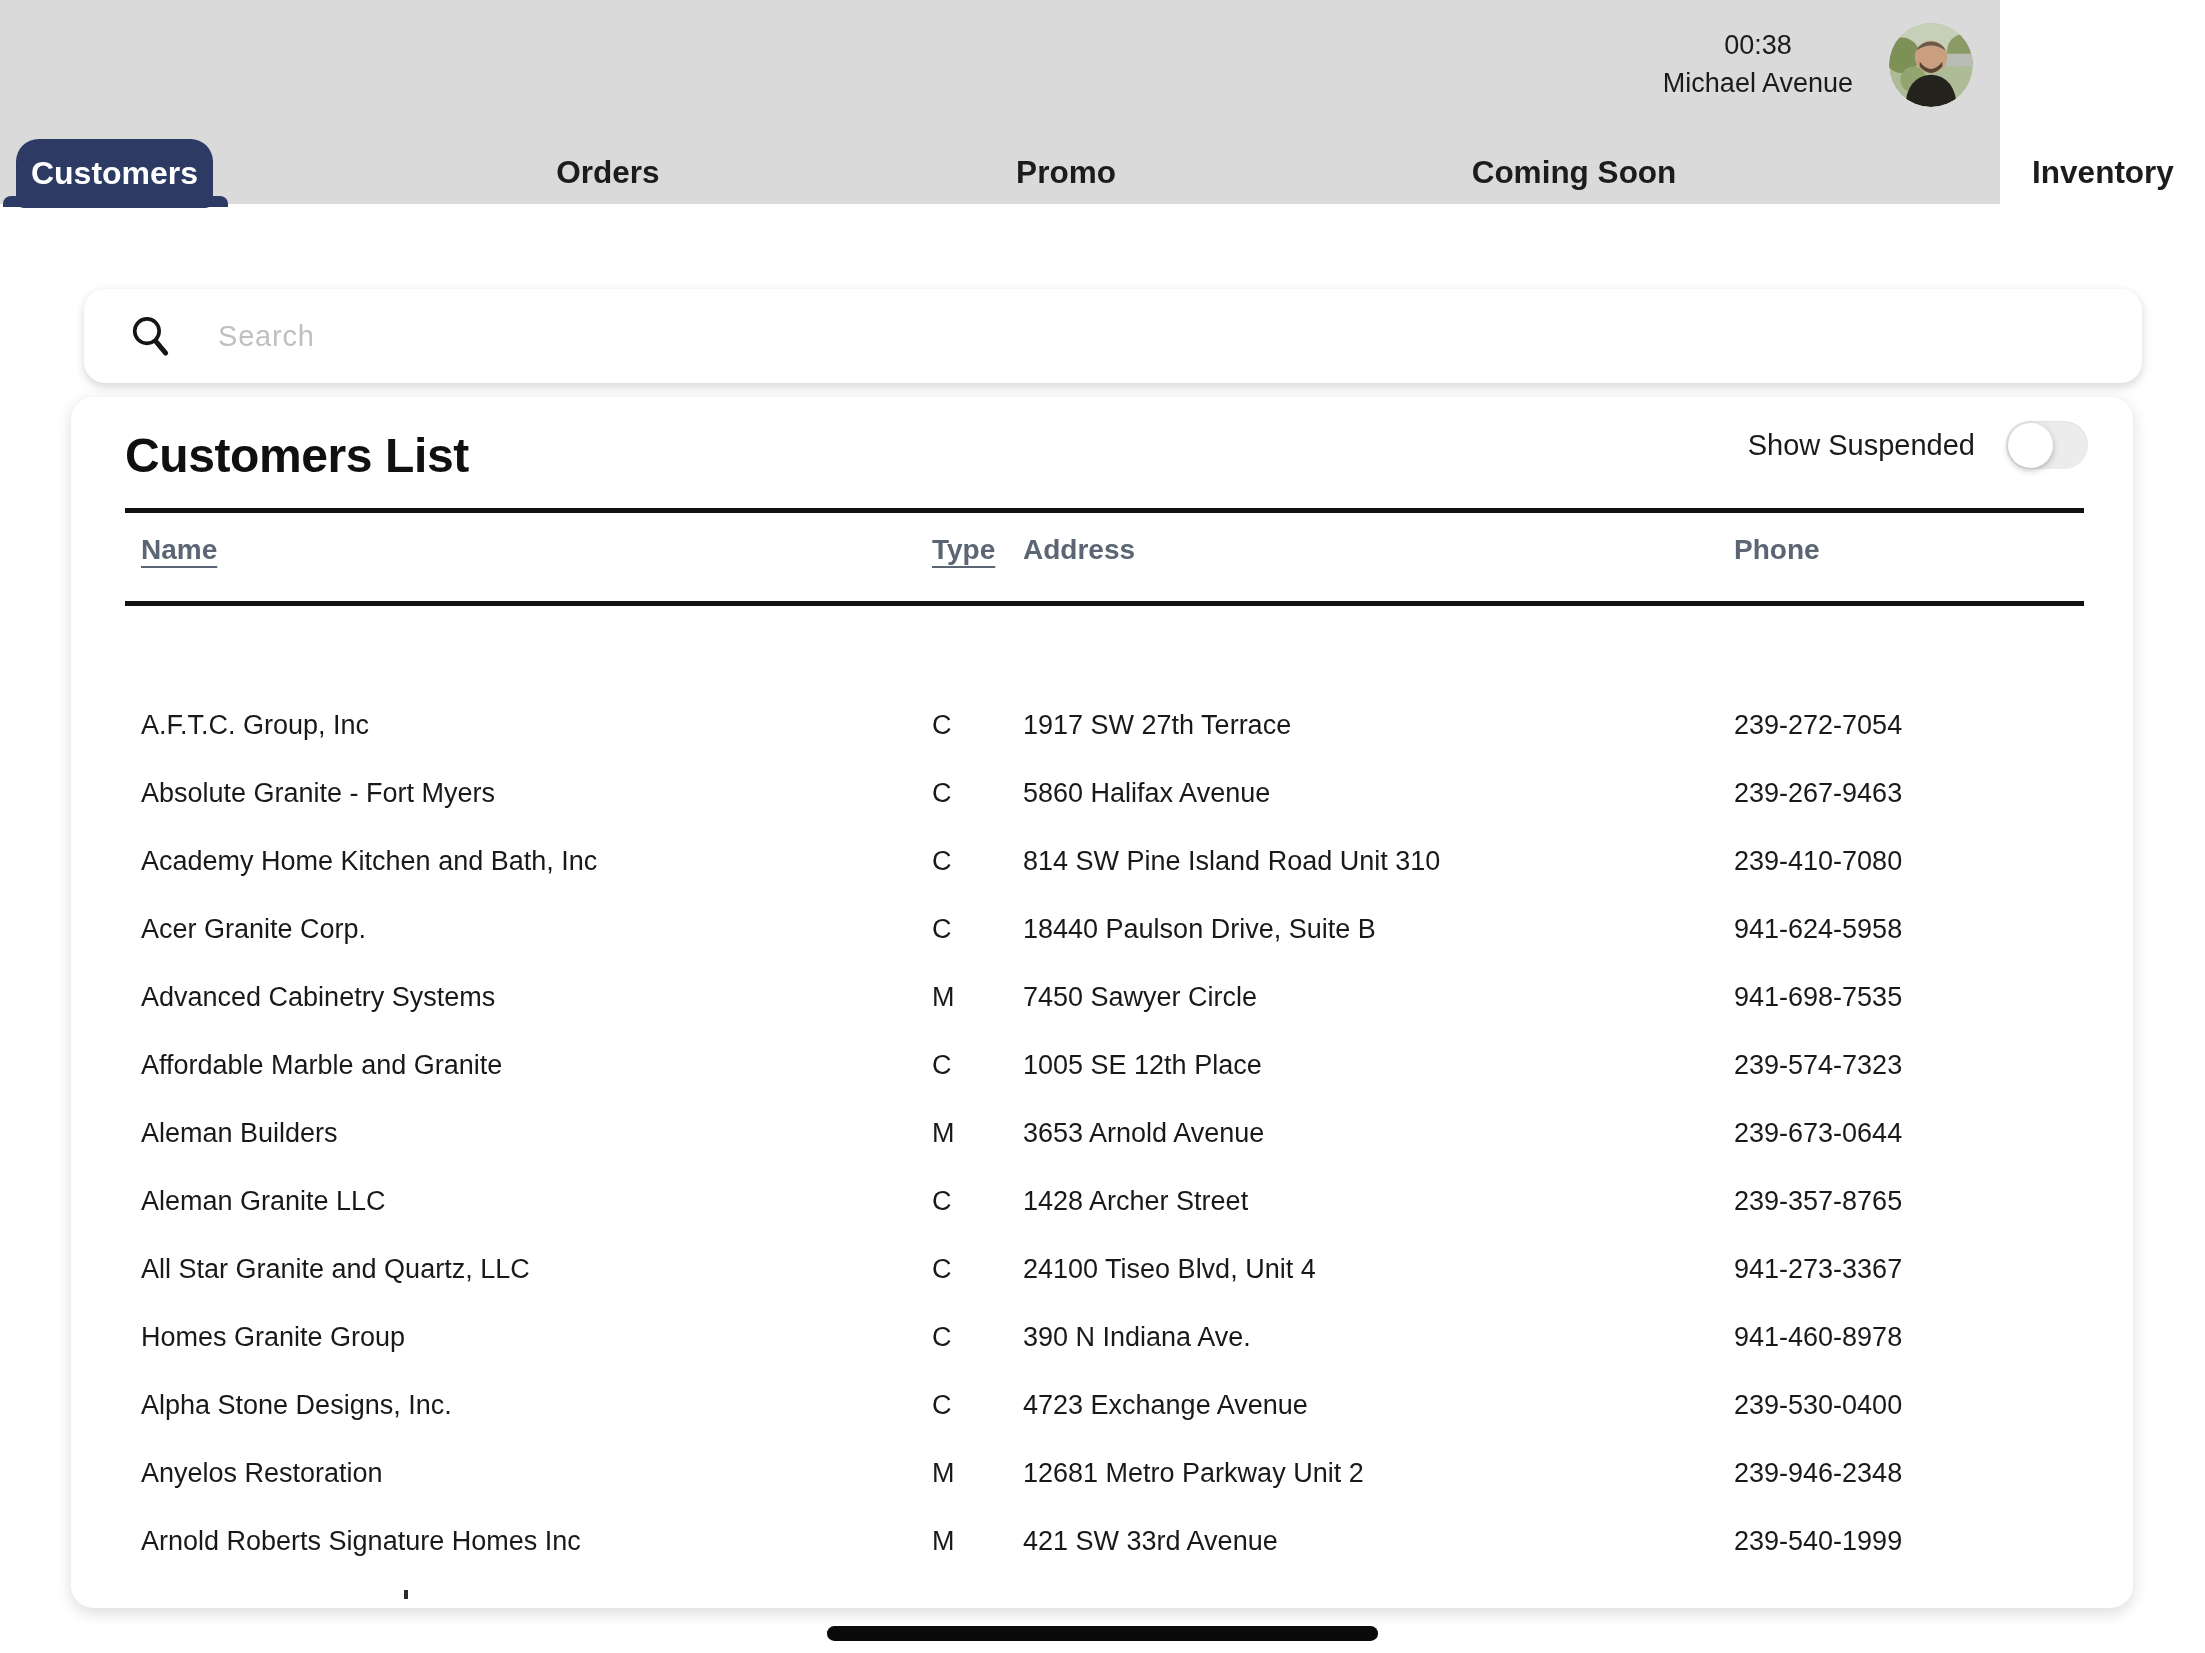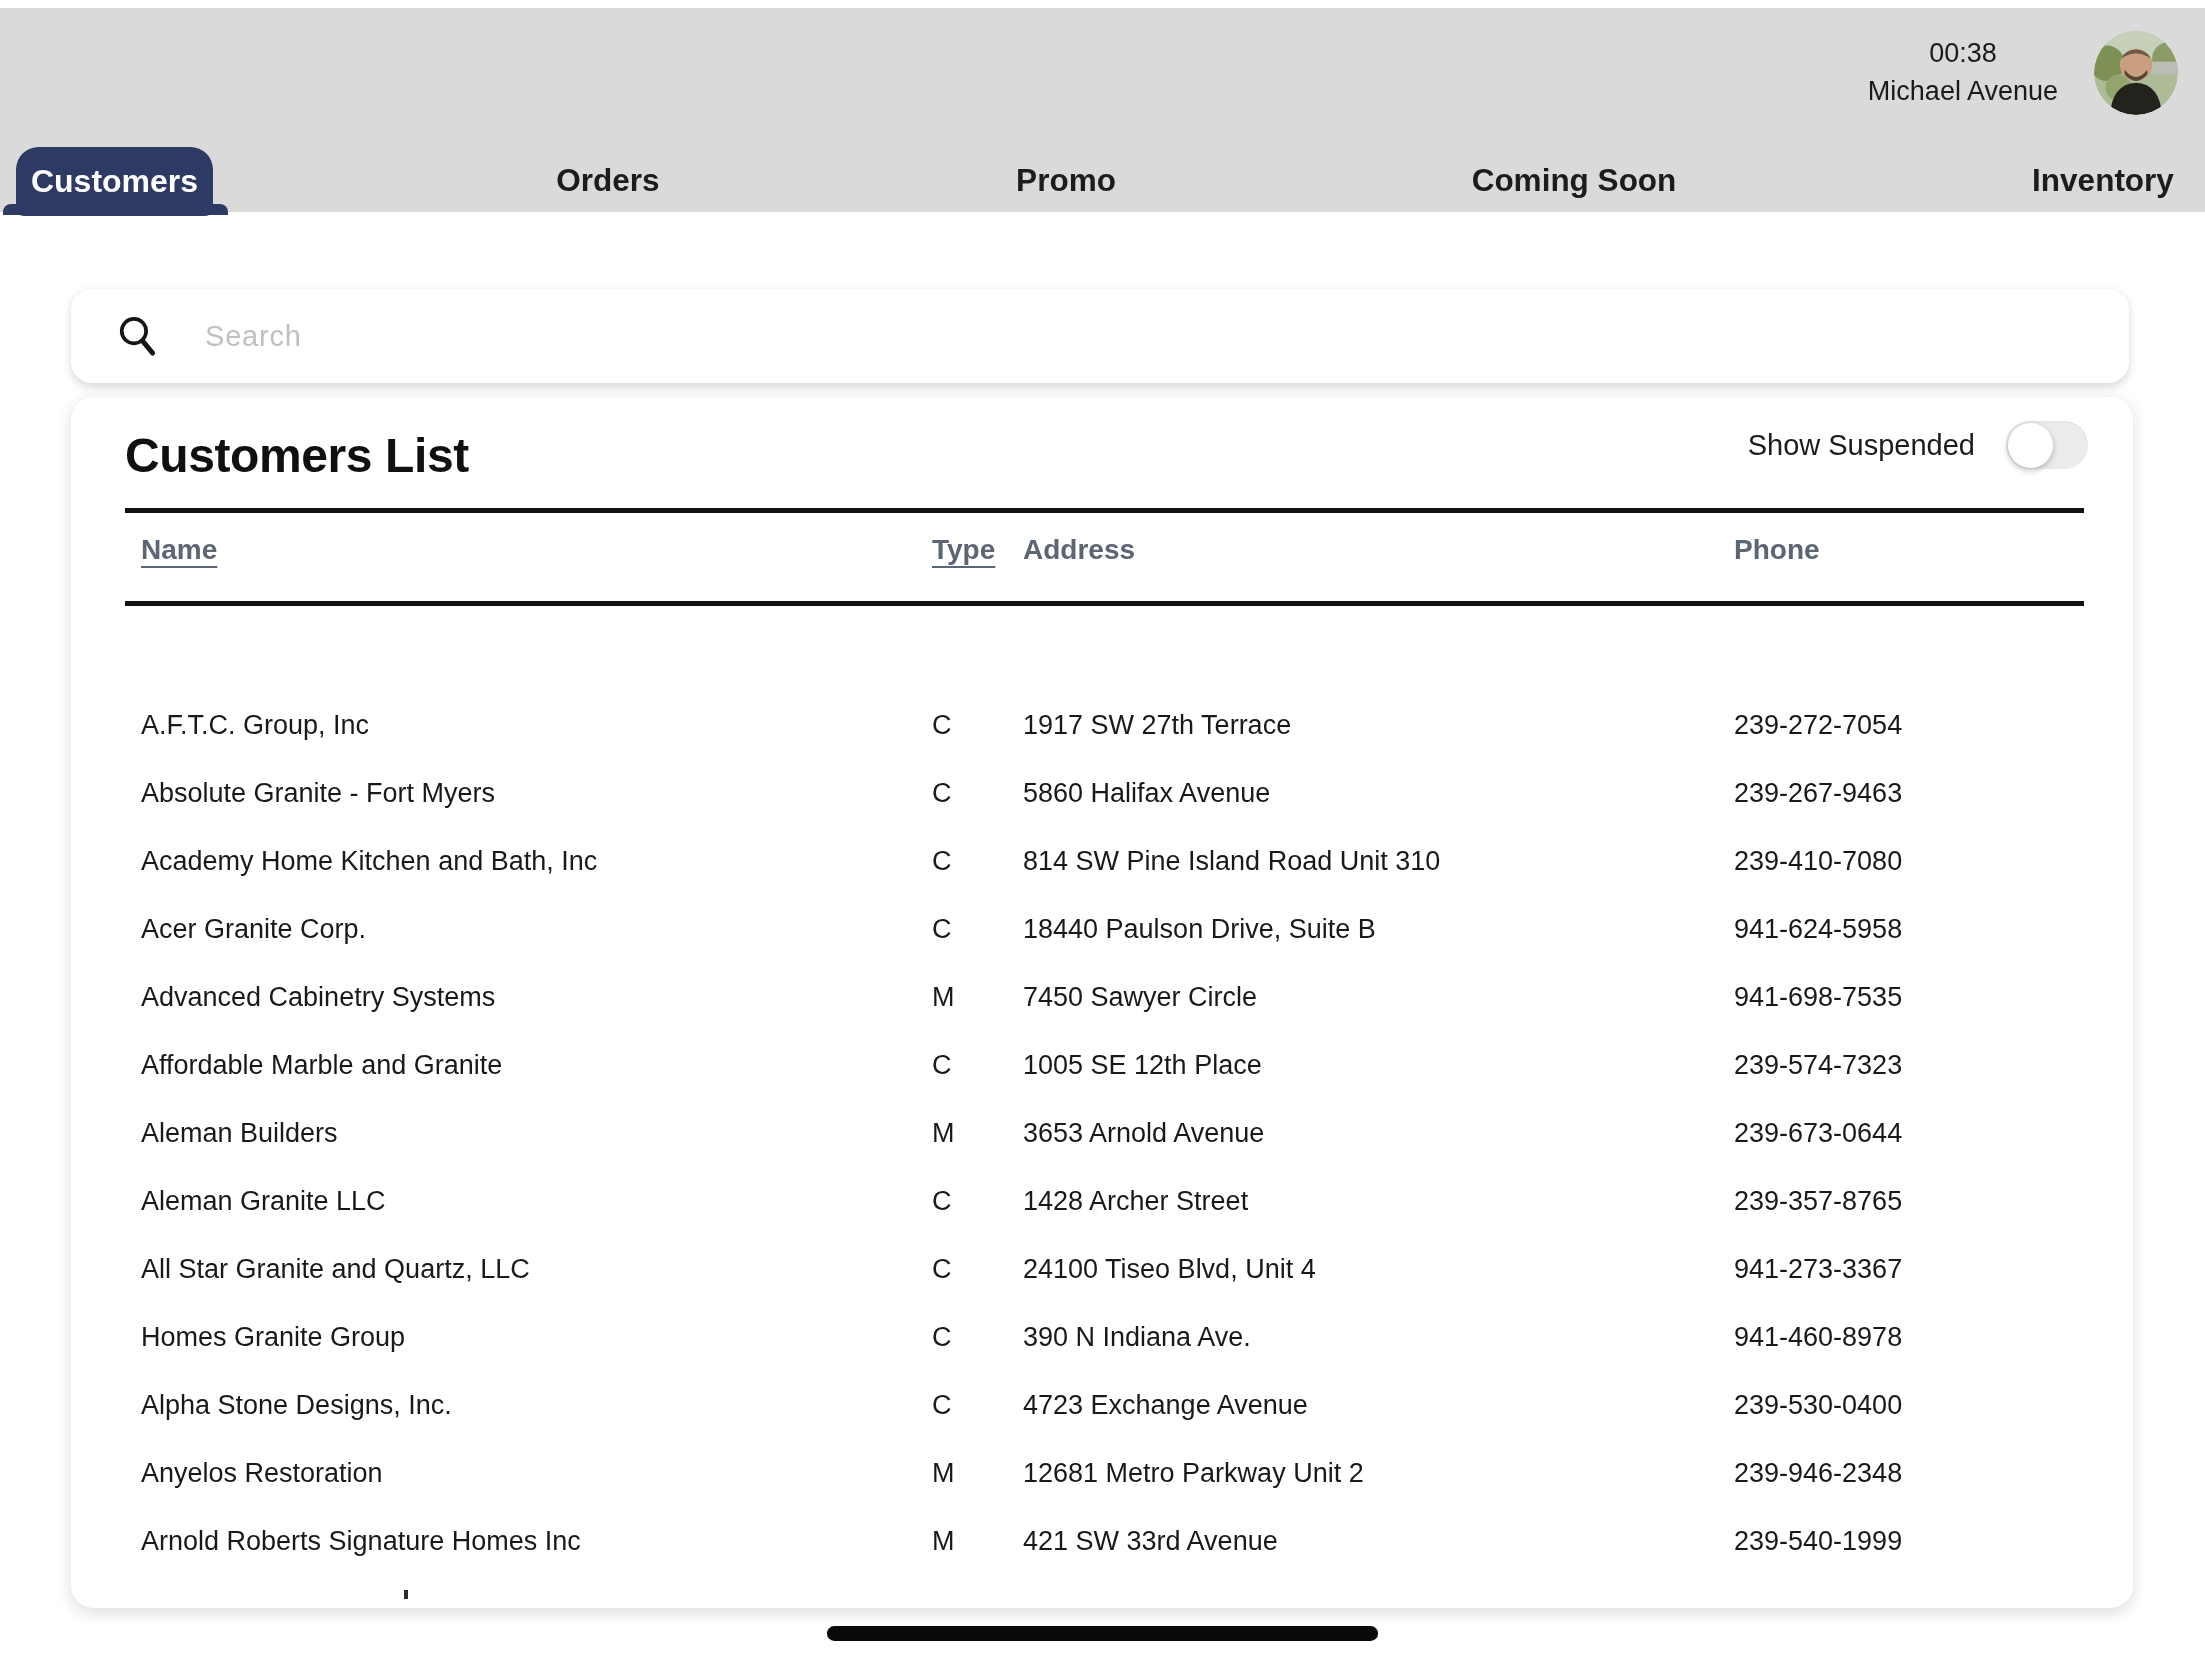--- a/index.html
+++ b/index.html
@@ -5,37 +5,37 @@
   :root{
     --navy:#2d3a63; --topbar:#dadada; --card:#ffffff; --ink:#19191b;
     --header-text:#5b6573; --placeholder:#c0c0c0; --track:#ececec; --line:#111111;
   }
   *{margin:0;padding:0;box-sizing:border-box;}
   html,body{width:2205px;height:1653px;overflow:hidden;background:#ffffff;
     font-family:"Liberation Sans", sans-serif; color:var(--ink);}
   .abs{position:absolute;}
 
   
-  .topbar{left:0;top:8px;width:2205px;height:204px;background:var(--topbar);}
+  .topbar{left:0;top:0;width:2000px;height:204px;background:var(--topbar);}
   .userblock{right:27px;top:22.6px;display:flex;align-items:center;gap:36px;}
   .usertext{display:flex;flex-direction:column;align-items:center;gap:6.5px;}
   .time{font-size:27px;color:#1a1a1a;}
   .username{font-size:27px;color:#1a1a1a;}
   .avatar{width:84px;height:84px;border-radius:50%;overflow:hidden;display:block;}
 
   .tab-label{top:154px;transform:translateX(-50%);font-size:31.5px;font-weight:700;color:#1c1c1e;white-space:nowrap;cursor:pointer;}
   .tab-orders{left:608px;} .tab-promo{left:1066px;} .tab-coming{left:1574px;} .tab-inventory{left:2103px;}
 
   .tab-active-base{left:3.2px;top:196px;width:225px;height:11.3px;background:var(--navy);border-radius:8px 8px 0 0;}
   .tab-active-main{left:16px;top:139px;width:197px;height:69px;background:var(--navy);
     border-radius:22.6px 22.6px 8px 8px;display:flex;align-items:center;justify-content:center;cursor:pointer;}
   .tab-active-main span{color:#ffffff;font-size:32px;font-weight:700;}
 
   
-  .searchbar{left:71px;top:289px;width:2058px;height:94px;background:#fff;border-radius:21px;
+  .searchbar{left:84px;top:289px;width:2058px;height:94px;background:#fff;border-radius:21px;
     box-shadow:0 3.2px 9.7px rgba(0,0,0,0.16);display:flex;align-items:center;padding:0 45px;gap:45px;}
   .search-input{flex:1;border:none;outline:none;font-size:29px;font-family:inherit;color:#333;background:transparent;}
   .search-input::placeholder{color:var(--placeholder);letter-spacing:0.8px;}
 
   
   .card{left:71px;top:397px;width:2062px;height:1211px;background:var(--card);border-radius:22.6px;
     box-shadow:0 4.8px 16px rgba(0,0,0,0.14);overflow:hidden;}
   .card-title{left:54px;top:31px;font-size:48px;font-weight:700;color:#101012;letter-spacing:-0.4px;}
   .suspend-ctl{right:45px;top:24px;display:flex;align-items:center;gap:31px;}
   .suspend-label{font-size:29px;color:#1b1b1d;}

